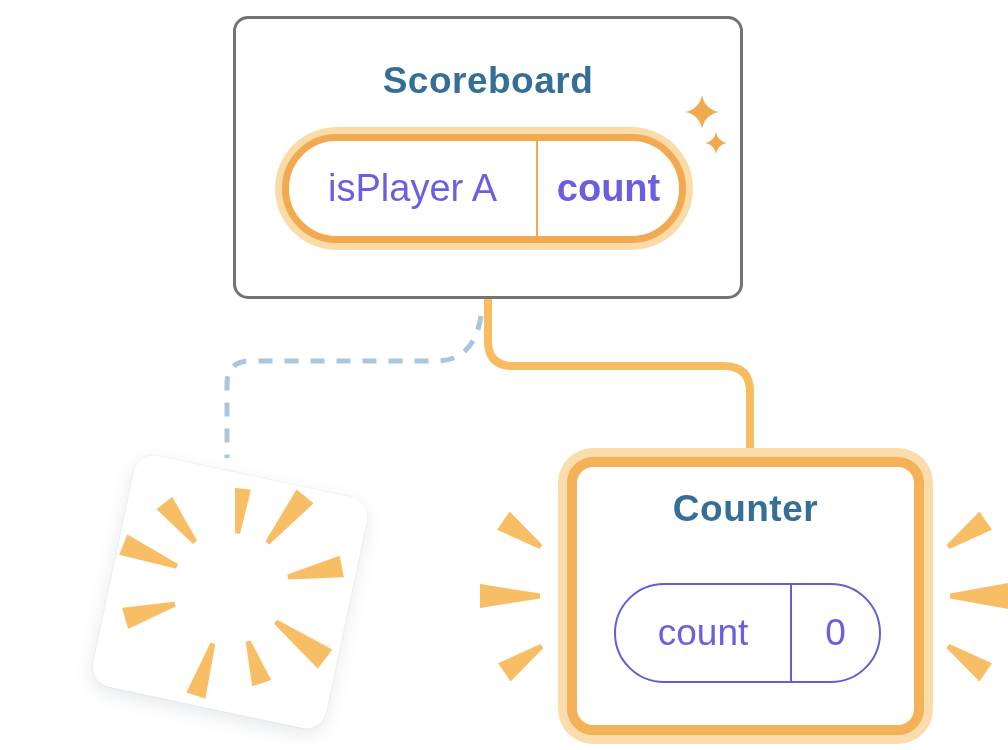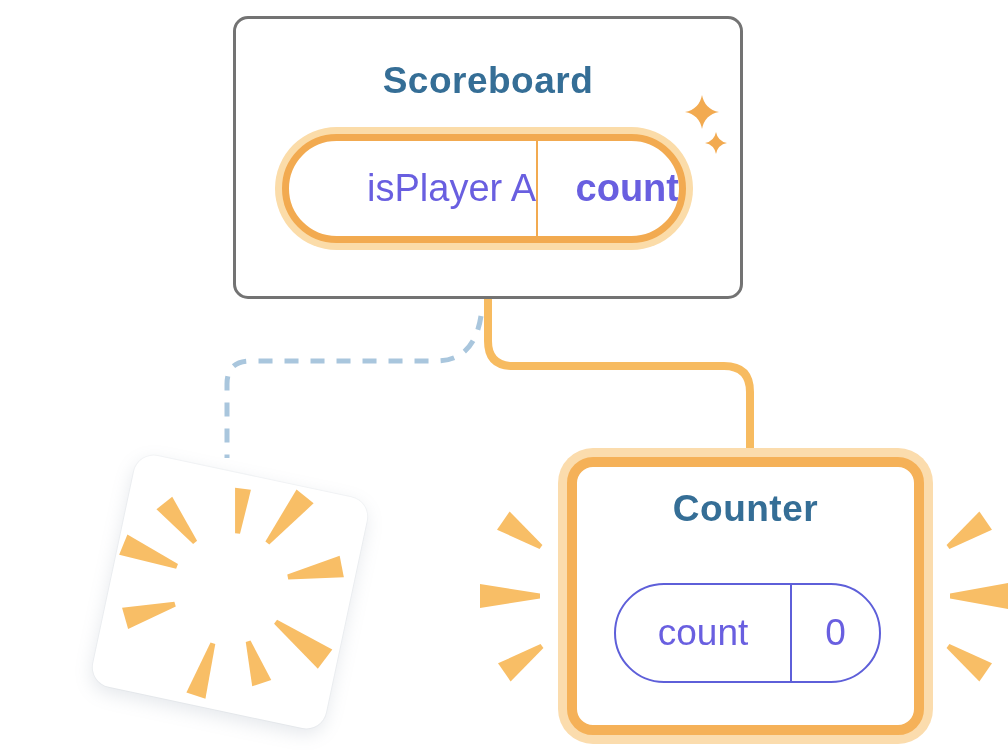--- a/index.html
+++ b/index.html
@@ -25,21 +25,21 @@
   }
   .scoreboard-card .card-title{margin-top:42px;}
 
   
   .orange-pill{
     position:absolute;left:46px;top:115px;width:404px;height:109px;
     box-sizing:border-box;border:7px solid #F2AA50;border-radius:60px;
     box-shadow:0 0 0 7px #FBDCA9;background:#fff;
     display:flex;align-items:stretch;overflow:hidden;
   }
-  .orange-pill .pill-cell{display:flex;align-items:center;justify-content:flex-end;}
+  .orange-pill .pill-cell{display:flex;align-items:center;justify-content:center;}
   .orange-pill .cell-label{width:247px;}
   .orange-pill .cell-value{flex:1;}
   .orange-pill .pill-divider{width:2px;background:#F2AA50;}
   .pill-text{font-size:38px;color:#695FE0;}
   .pill-text.bold{font-weight:700;}
 
   
   .counter-card{
     left:567px;top:457px;width:357px;height:278px;
     border:10px solid #F5B158;border-radius:26px;

